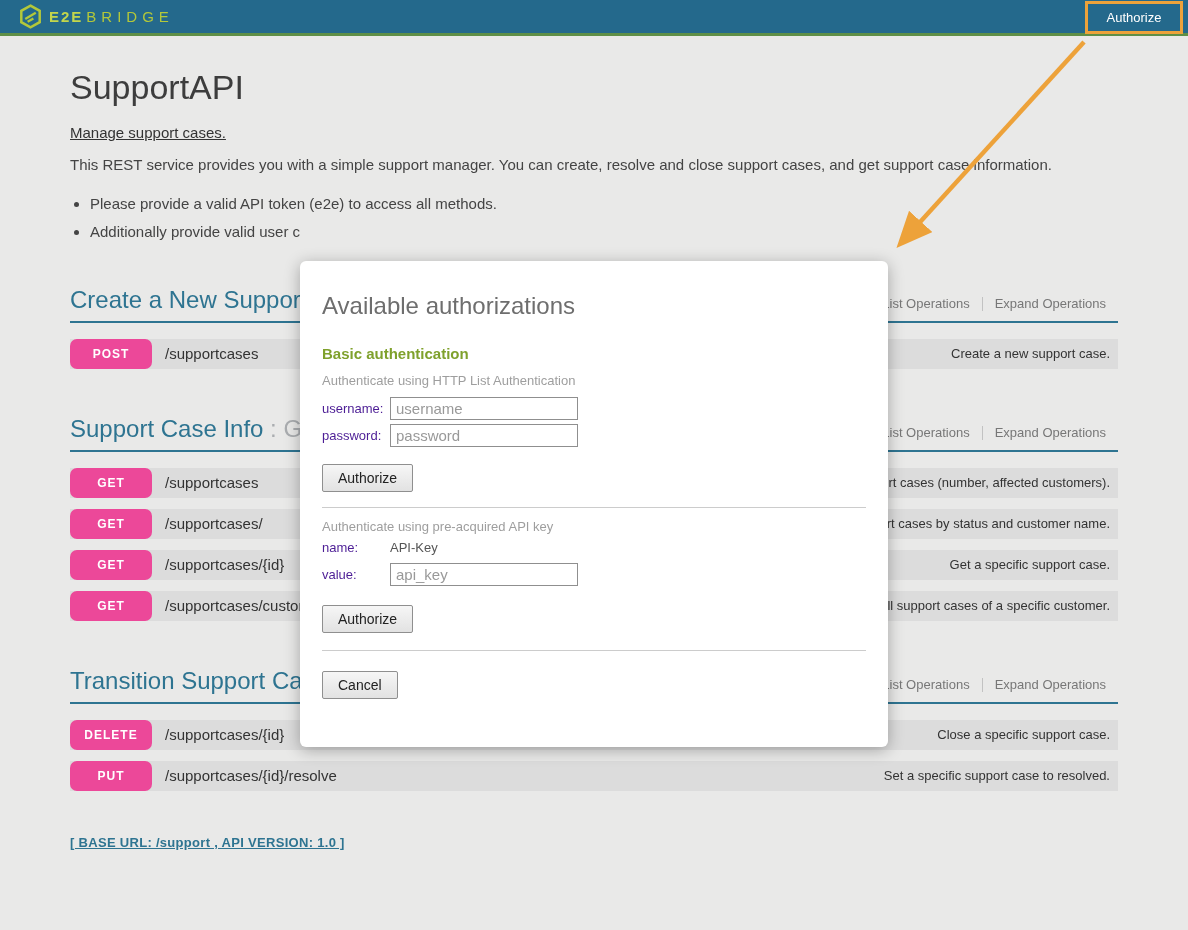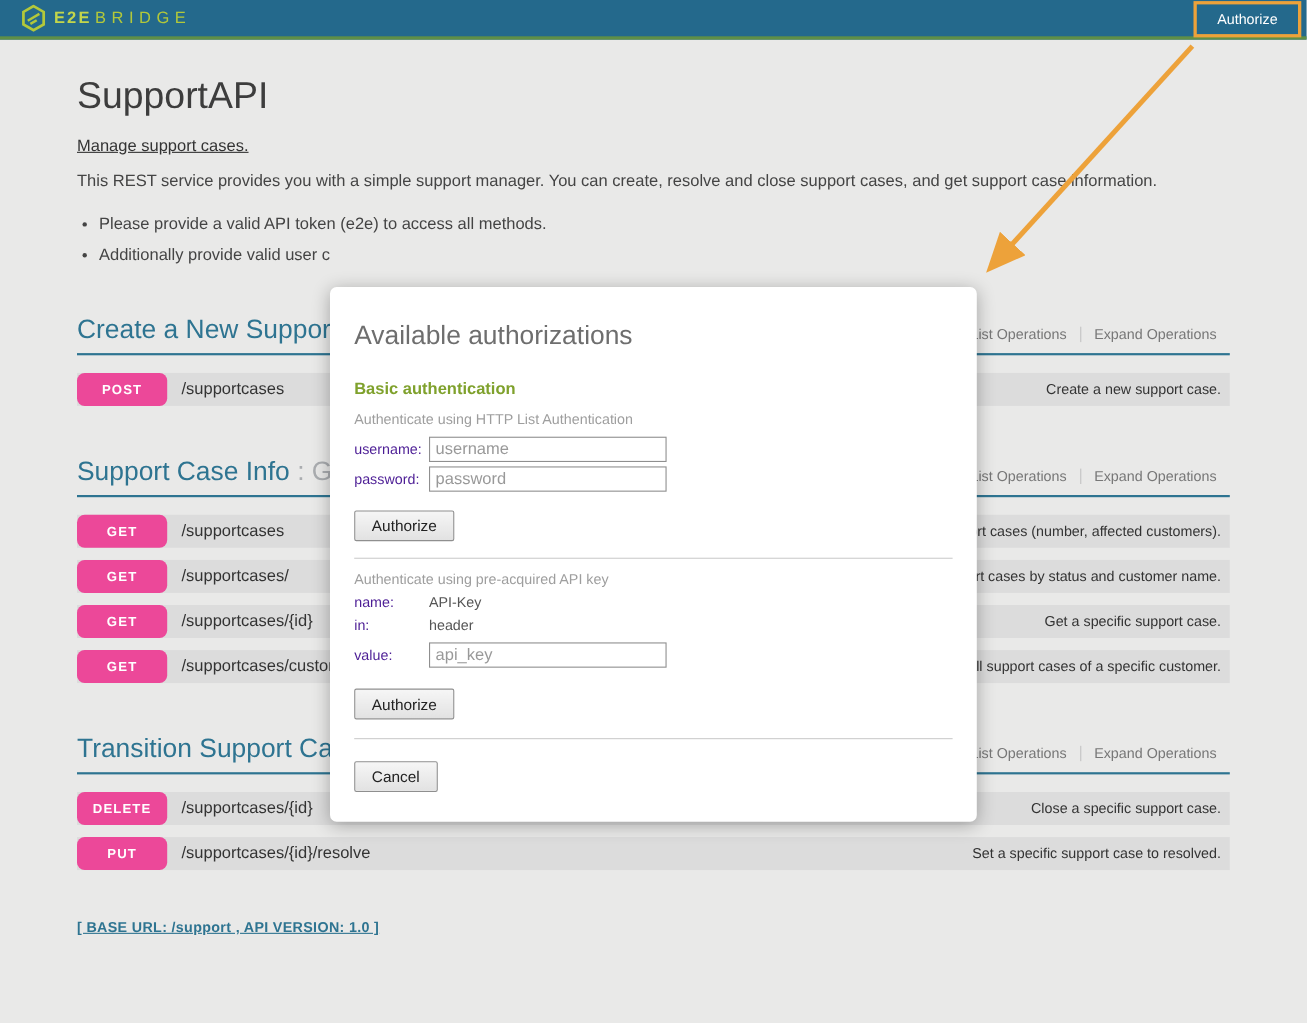--- a/index.html
+++ b/index.html
@@ -39,21 +39,21 @@
   .baseurl { display:inline-block; margin-top:33px; font-size:13px; font-weight:bold; color:#2e7491; text-decoration:underline; cursor:pointer; letter-spacing:0.3px; }
 
   
   .modal { position:absolute; left:300px; top:261px; width:588px; height:486px; background:#fff; border-radius:6px; box-shadow:0 3px 16px rgba(0,0,0,0.3); padding:0 22px; z-index:40; }
   .modal-title { font-size:24px; font-weight:400; color:#6e6e6e; margin-top:31px; }
   .auth-heading { font-size:15px; font-weight:bold; color:#7fa12c; margin-top:25px; }
   .auth-hint { font-size:13px; color:#9e9e9e; margin-top:11px; }
   .frow { margin-top:4px; display:flex; align-items:center; }
   .frow .flabel { display:inline-block; width:68px; font-size:13px; color:#4c1d95; }
   .frow .fvalue { font-size:13px; color:#555; }
-  .frow input { width:216px; height:23px; border:1px solid #8f8f8f; font-size:15px; color:#555; padding:0 5px; font-family:inherit; background:#fff; }
+  .frow input { width:188px; height:23px; border:1px solid #8f8f8f; font-size:15px; color:#555; padding:0 5px; font-family:inherit; background:#fff; }
   .frow input::placeholder { color:#999; opacity:1; }
   .frow.first { margin-top:9px; }
   .frow.static { margin-top:6px; }
   .btn { display:inline-block; font-size:14px; color:#222; background:linear-gradient(#f6f6f6,#e2e2e2); border:1px solid #8f8f8f; border-radius:2px; padding:5px 15px; cursor:pointer; font-family:inherit; }
   .btn.auth1 { margin-top:17px; }
   .btn.auth2 { margin-top:19px; }
   .btn.cancel { margin-top:20px; }
   .divider { border:none; border-top:1px solid #ccc; margin-top:15px; }
   .divider.d2 { margin-top:17px; }
 
@@ -183,24 +183,20 @@
     </div>
     <button class="btn auth1">Authorize</button>
 
     <hr class="divider">
 
     <div class="auth-hint">Authenticate using pre-acquired API key</div>
     <div class="frow static">
       <span class="flabel">name:</span>
       <span class="fvalue">API-Key</span>
     </div>
-    <div class="frow static">
-      <span class="flabel">in:</span>
-      <span class="fvalue">header</span>
-    </div>
     <div class="frow" style="margin-top:8px;">
       <span class="flabel">value:</span>
       <input type="text" placeholder="api_key" style="">
     </div>
     <button class="btn auth2">Authorize</button>
 
     <hr class="divider d2">
 
     <button class="btn cancel">Cancel</button>
   </div>

